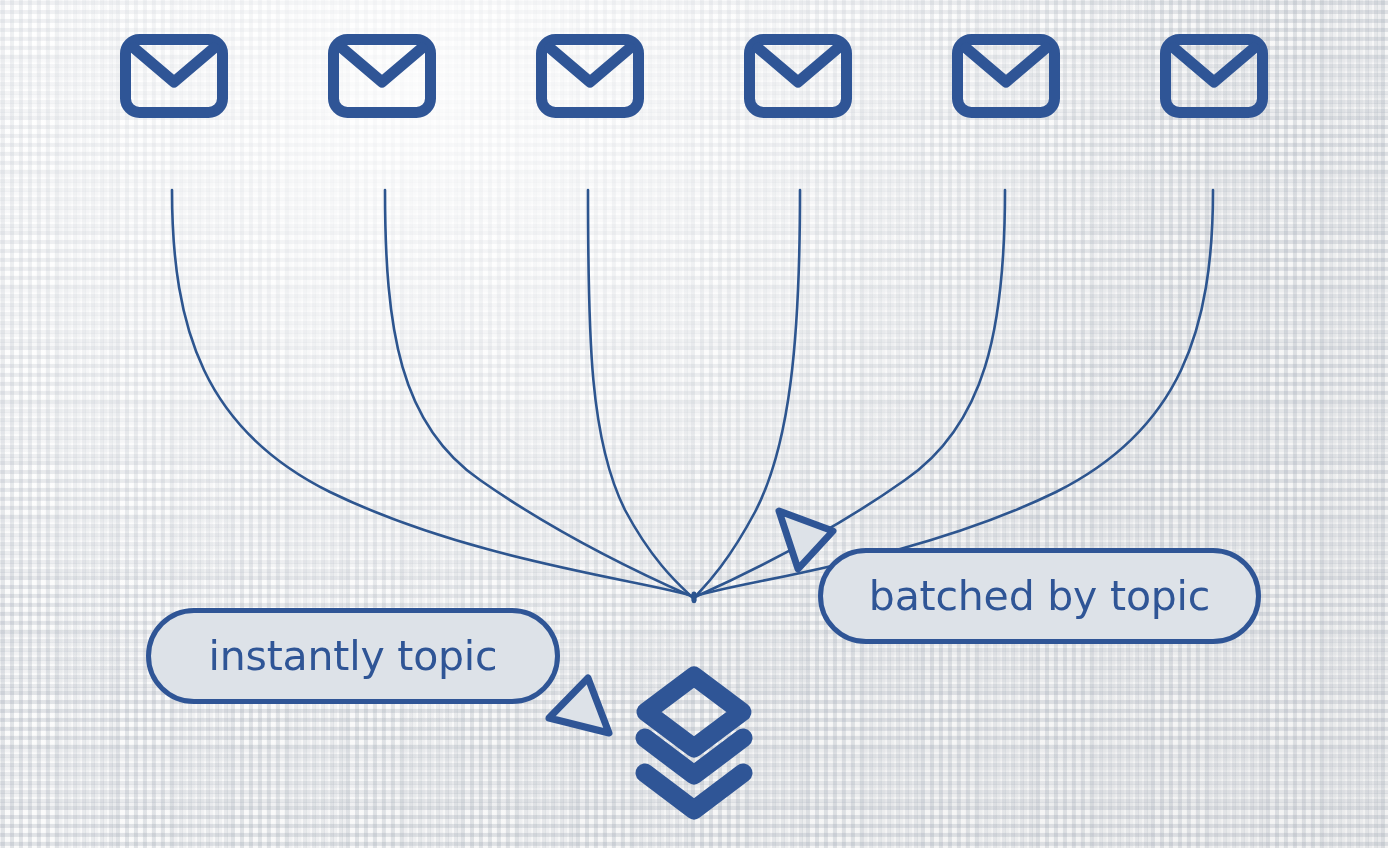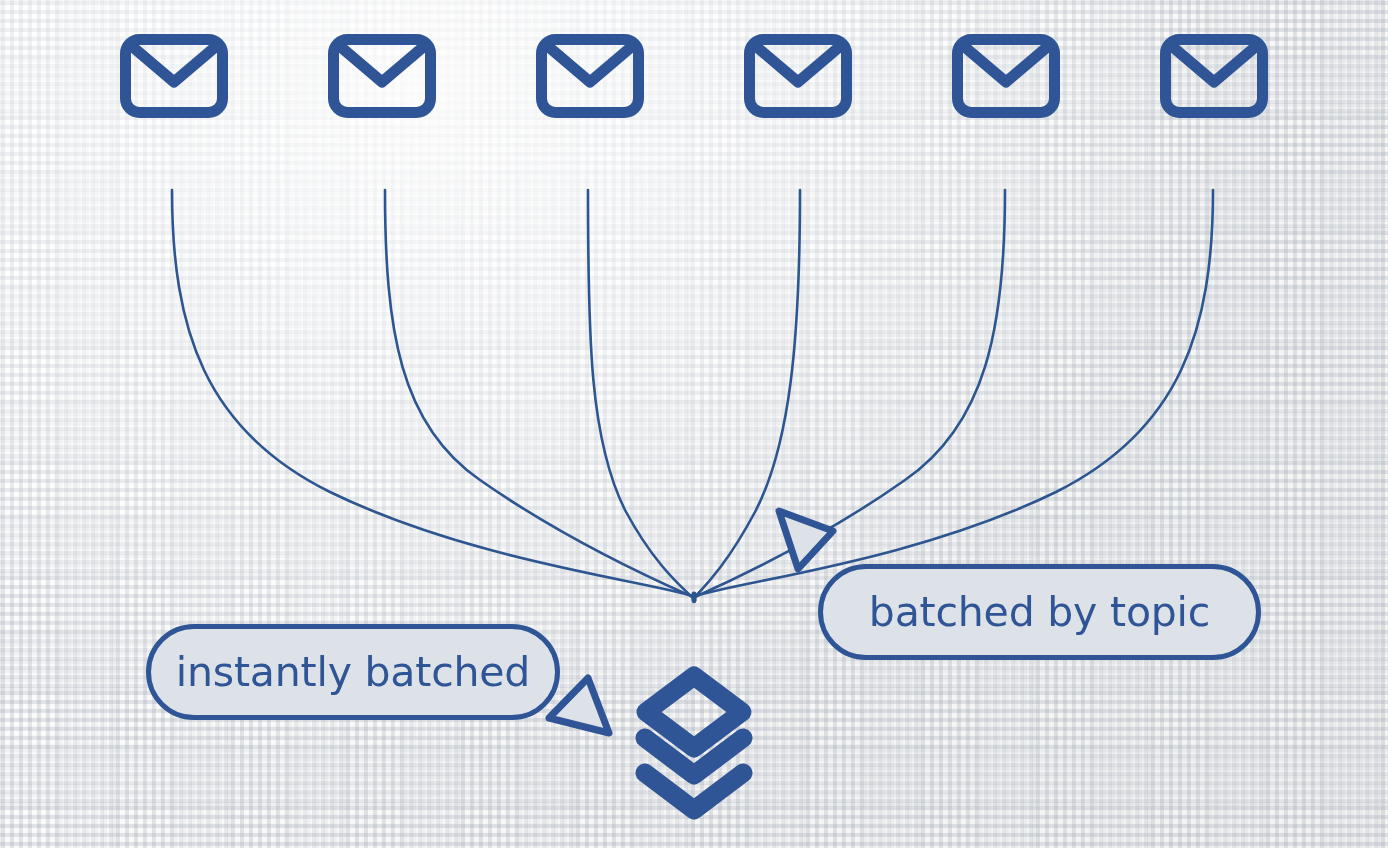--- a/index.html
+++ b/index.html
@@ -62,21 +62,20 @@
   .bubble {
     position: absolute;
     box-sizing: border-box;
     display: flex;
     align-items: center;
     justify-content: center;
     border-radius: 999px;
     font-family: "DejaVu Sans", sans-serif;
     letter-spacing: -0.2px;
     white-space: nowrap;
-    margin-top: 16px;
   }
   #bubble-tagged {
     left: 146px;
     top: 608px;
     width: 414px;
     height: 96px;
     font-size: 41px;
   }
   #bubble-batched {
     left: 818px;
@@ -145,20 +144,20 @@
     </g>
 
     <g fill="none" stroke="#2f5596" stroke-linejoin="round" stroke-linecap="round">
       <path stroke-width="19" d="M 694 676 L 742 712 L 694 748 L 646 712 Z"></path>
       <path stroke-width="19" d="M 645 738 L 694 775 L 743 738"></path>
       <path stroke-width="19" d="M 645 773 L 694 810 L 743 773"></path>
     </g>
   </svg>
 
   <div class="bubble" id="bubble-tagged" style="background:#dde2e8; border:5px solid #2f5596; color:#2f5596;">
-    <span>instantly batched</span>
+    <span>instantly topic</span>
   </div>
 
   <div class="bubble" id="bubble-batched" style="background:#dde2e8; border:5px solid #2f5596; color:#2f5596;">
     <span>batched by topic</span>
   </div>
 
 </div>
 
 </body></html>

